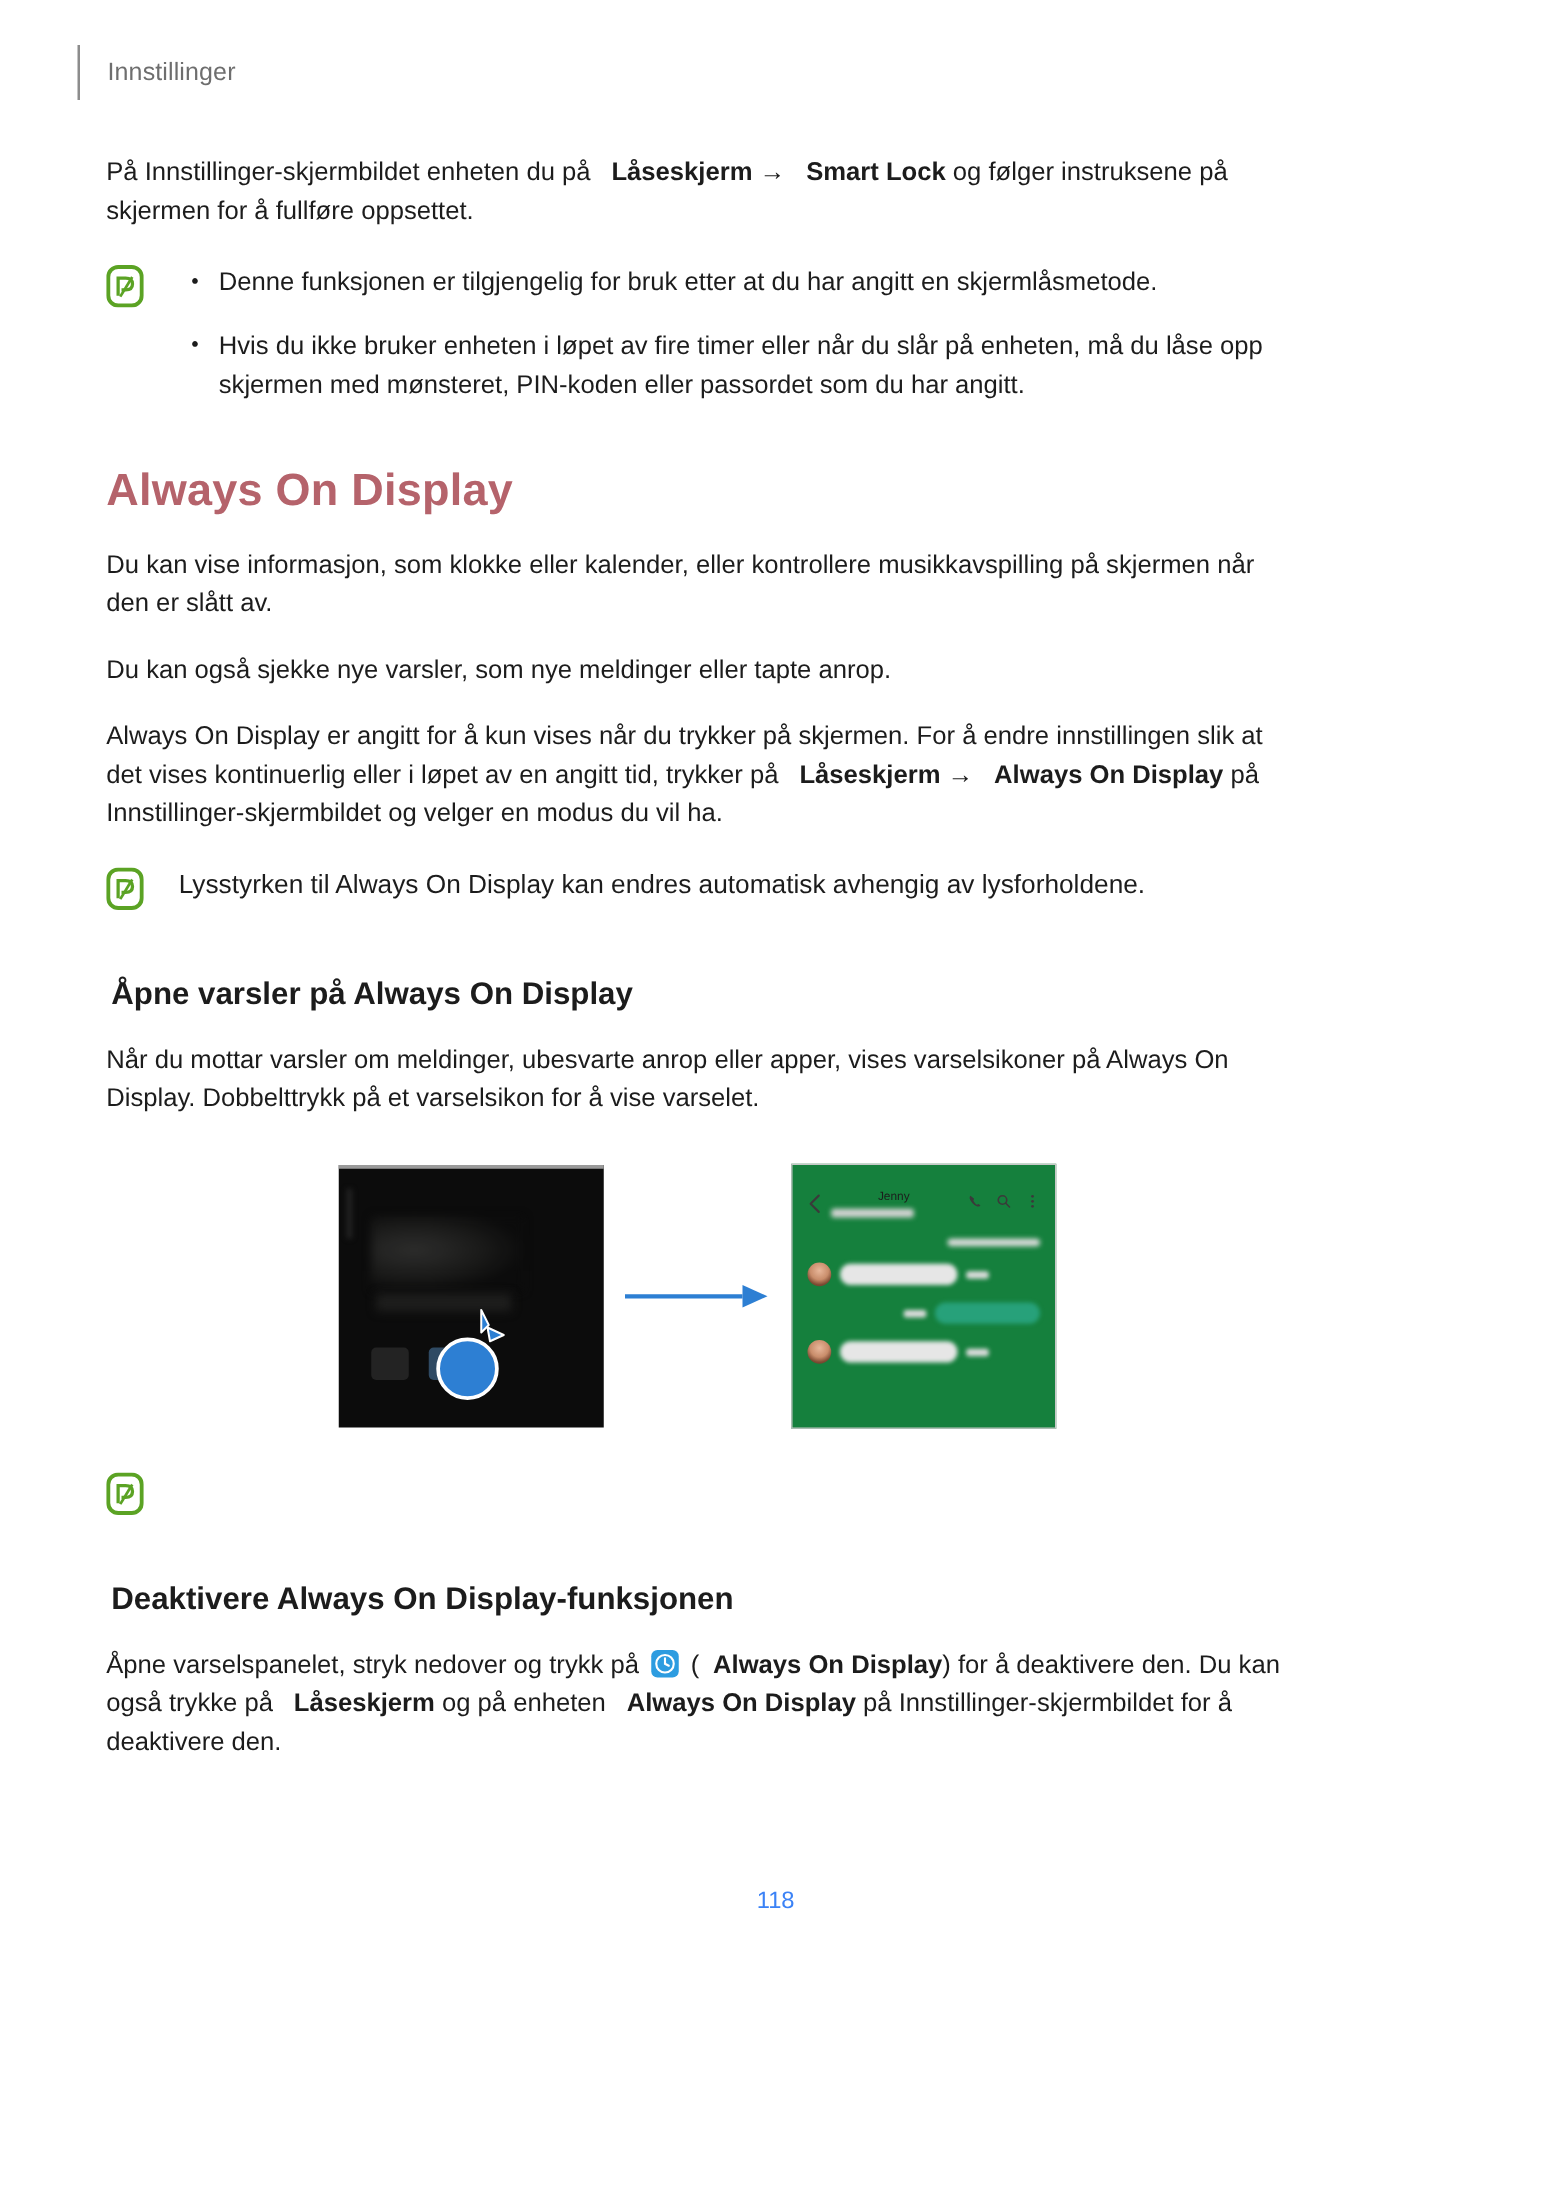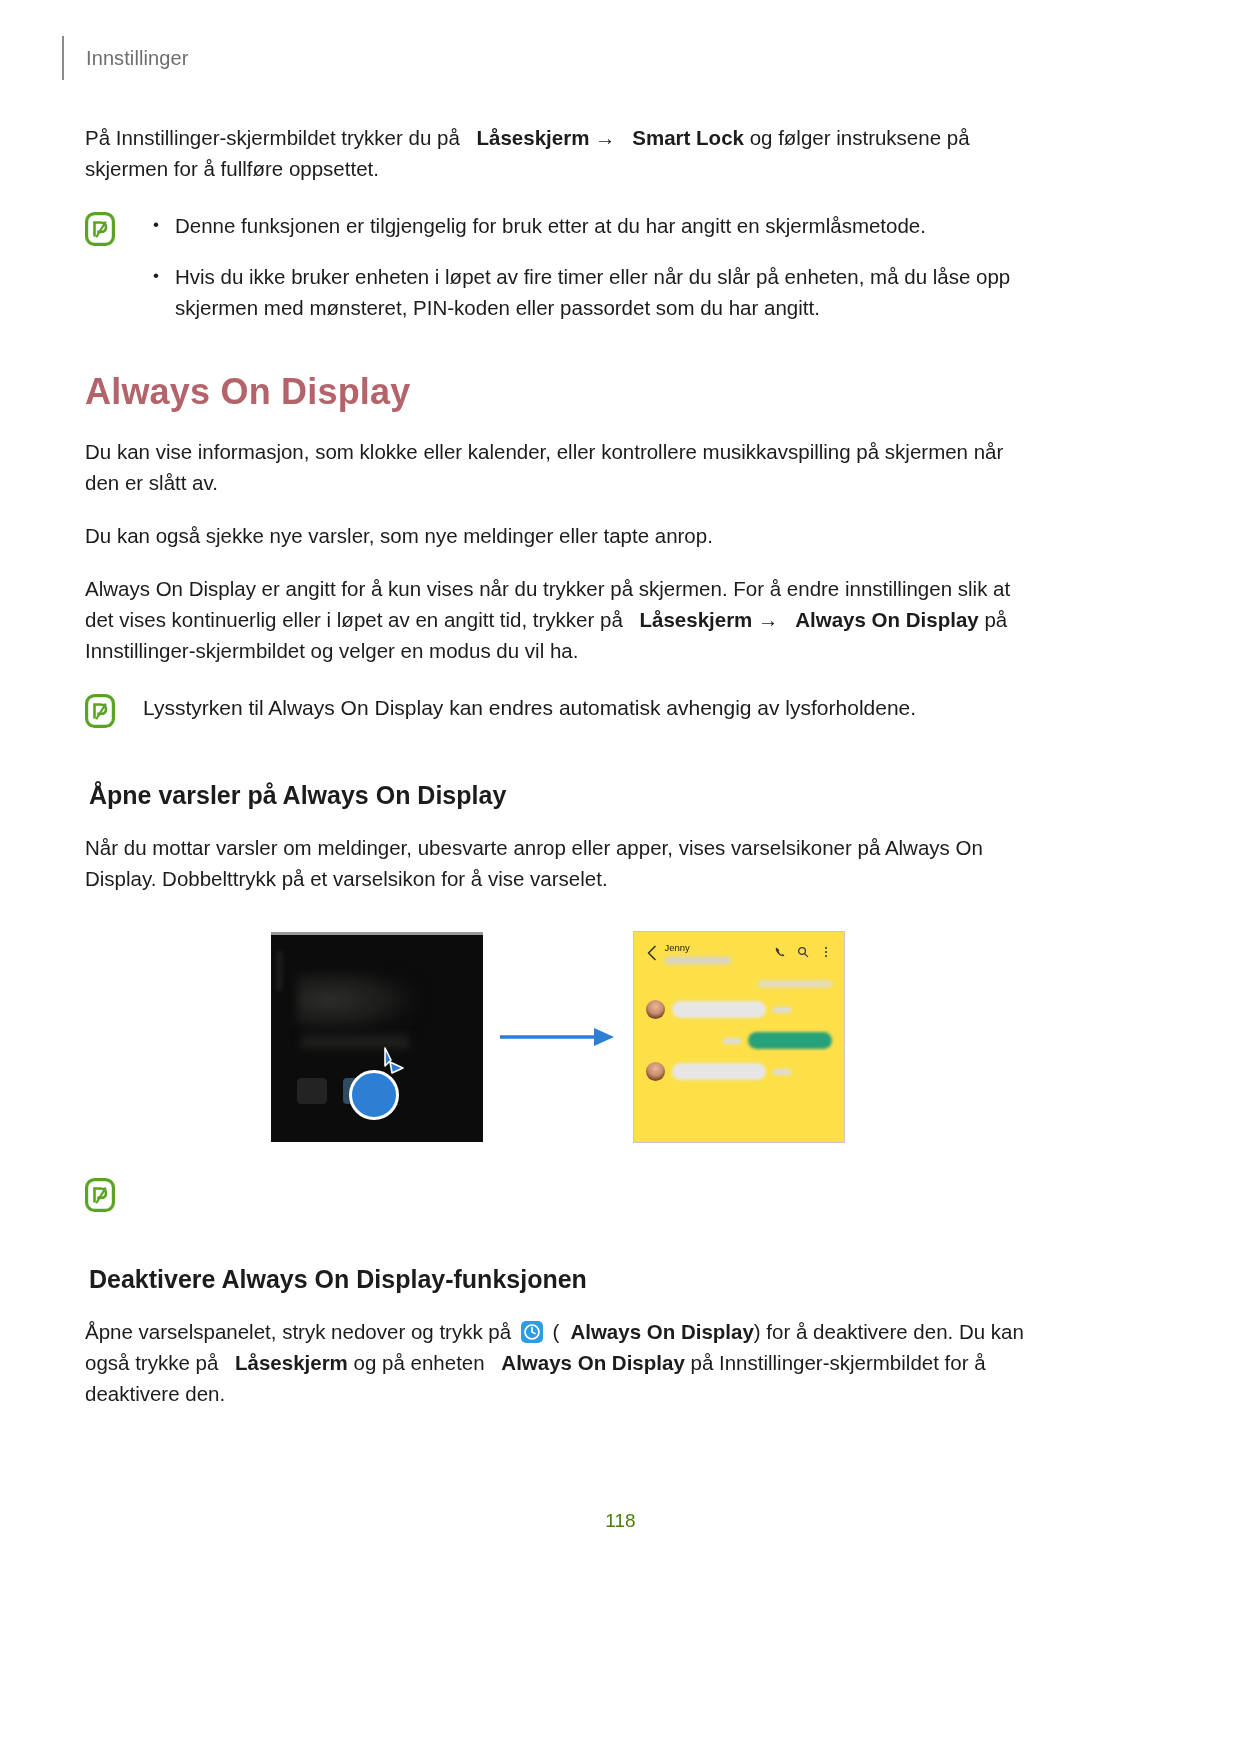--- a/index.html
+++ b/index.html
@@ -199,26 +199,27 @@
     flex: 0 0 auto;
     width: 150px;
     display: flex;
     align-items: center;
     justify-content: center;
   }
 
   .msg-shot {
     width: 212px;
     height: 212px;
-    background: #fde047;
+    background: #15803d;
     border: 1px solid #c8c8c8;
     position: relative;
     overflow: hidden;
     flex: 0 0 auto;
-    padding: 10px 12px;
+    padding: 20px 12px;
+    text-align: center;
   }
   .msg-head {
     display: flex;
     align-items: flex-start;
     gap: 8px;
     height: 30px;
   }
   .msg-back { width: 11px; height: 16px; margin-top: 3px; flex: 0 0 auto; }
   .msg-names { flex: 1 1 auto; }
   .msg-name {
@@ -290,36 +291,36 @@
   }
 
   
   .footer {
     position: absolute;
     left: 0;
     right: 0;
     top: 1510px;
     text-align: center;
     font-size: 19px;
-    color: #4d7c0f;
+    color: #3b82f6;
   }
 </style>
 </head>
 <body>
 
 <div class="page">
 
   <div class="header">
     <div class="header-rule"></div>
     <div class="header-title">Innstillinger</div>
   </div>
 
   <div class="content">
 
-    <p class="body"><span>På Innstillinger-skjermbildet trykker du på </span><b>Låseskjerm</b><span> → </span><b>Smart Lock</b><span> og følger instruksene på skjermen for å fullføre oppsettet.</span></p>
+    <p class="body"><span>På Innstillinger-skjermbildet enheten du på </span><b>Låseskjerm</b><span> → </span><b>Smart Lock</b><span> og følger instruksene på skjermen for å fullføre oppsettet.</span></p>
 
     <div class="note">
       <span class="note-icon">
         <svg viewBox="0 0 30 34" width="30" height="34" aria-hidden="true">
           <rect x="1.6" y="1.6" width="26.8" height="30.8" rx="8" ry="8" fill="none" stroke="#5ba324" stroke-width="3.2"></rect>
           <path d="M9.5 24.5 L9.5 10.5 L15.5 10.5 C19.2 10.5 21 12.3 21 15.2 C21 18.1 19.2 19.9 15.5 19.9 L12.2 19.9" fill="none" stroke="#5ba324" stroke-width="2.6"></path>
           <path d="M20.8 9.6 L11.2 25.3" stroke="#5ba324" stroke-width="2.2"></path>
         </svg>
       </span>
       <div class="note-body">

